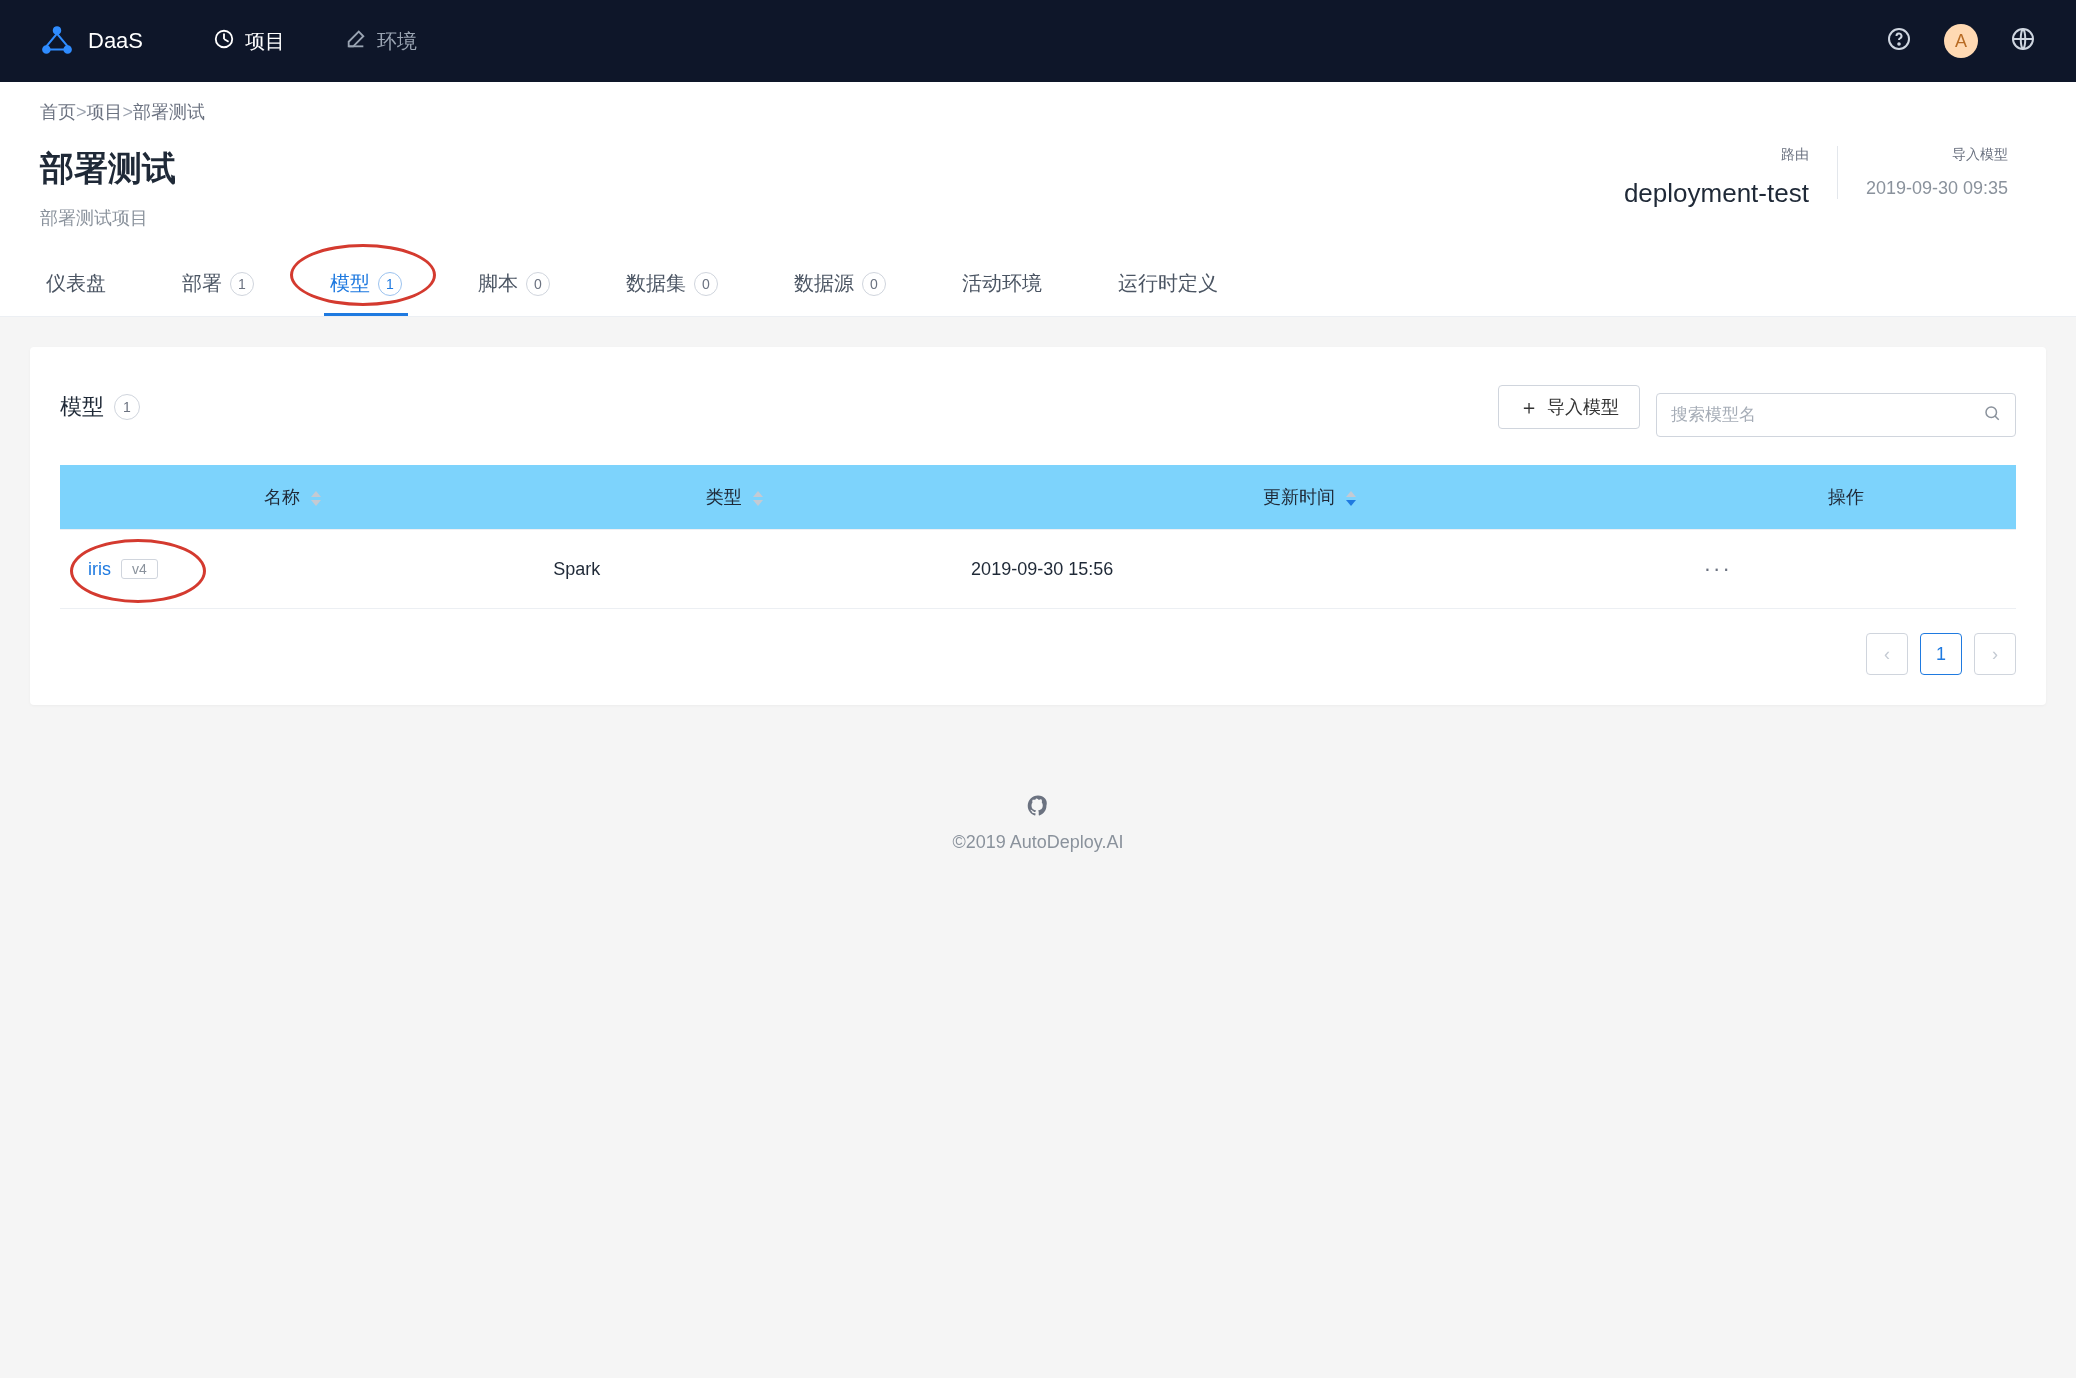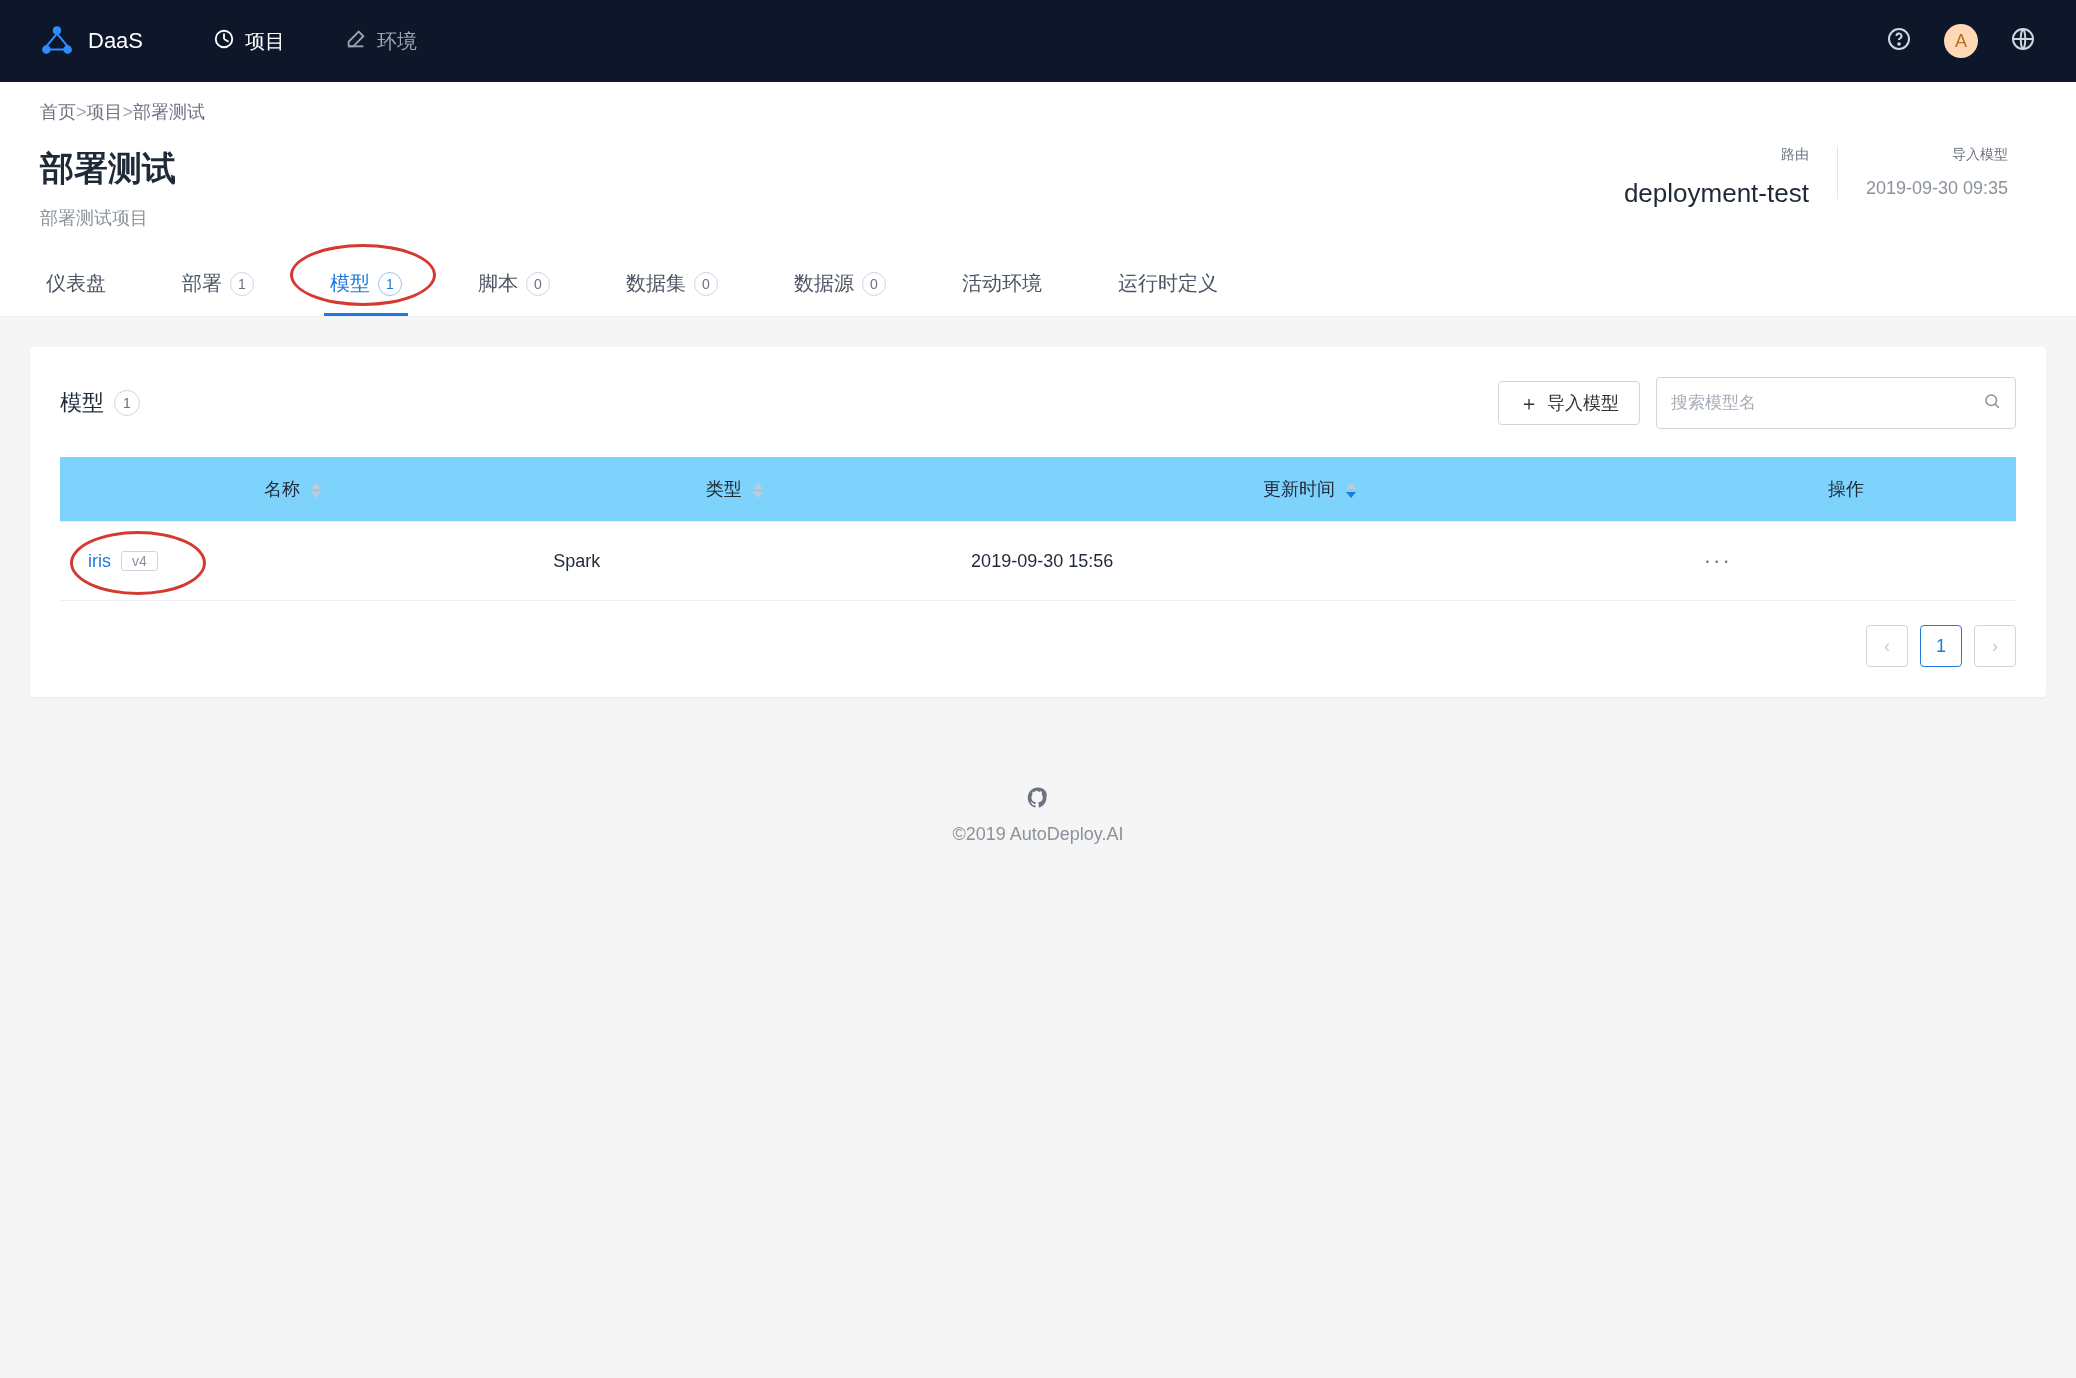--- a/index.html
+++ b/index.html
@@ -43,21 +43,21 @@
   .tab.annot { position: relative; }
   .tab.annot::after { content: ""; position: absolute; left: -34px; top: -14px; width: 140px; height: 56px; border: 3px solid #d43a2f; border-radius: 50%; pointer-events: none; }
   
   .content-wrap { padding: 30px 30px 60px 30px; }
   .card { background: #fff; border-radius: 4px; padding: 30px; box-shadow: 0 1px 3px rgba(0,0,0,0.04); }
   .card-header { display: flex; justify-content: space-between; align-items: center; margin-bottom: 28px; }
   .card-title-row { display: flex; align-items: center; gap: 10px; font-size: 22px; color: #1f2937; }
   .card-title-row .count-badge { display: inline-flex; align-items: center; justify-content: center; min-width: 26px; height: 26px; border-radius: 13px; border: 1px solid #d0d5dd; font-size: 14px; color: #6b7280; padding: 0 7px; }
   .card-actions { display: flex; gap: 16px; align-items: center; }
   .btn { display: flex; align-items: center; gap: 8px; height: 44px; padding: 0 20px; border: 1px solid #d0d5dd; border-radius: 4px; background: #fff; font-size: 18px; color: #333; cursor: pointer; }
-  .search-box { display: flex; align-items: center; height: 52px; border: 1px solid #d0d5dd; border-radius: 4px; padding: 0 14px; width: 360px; }
+  .search-box { display: flex; align-items: center; height: 44px; border: 1px solid #d0d5dd; border-radius: 4px; padding: 0 14px; width: 360px; margin-top: 16px; }
   .search-box input { flex: 1; border: none; outline: none; font-size: 17px; color: #333; background: transparent; }
   .search-box input::placeholder { color: #a6adb7; }
   .search-box svg { width: 18px; height: 18px; color: #8a929c; }
   
   table.data { width: 100%; border-collapse: collapse; }
   table.data thead th { background: #7dd3fc; text-align: center; font-weight: 500; font-size: 18px; color: #1f2937; padding: 20px 28px; border-bottom: 1px solid #eceff3; }
   table.data thead th .sorter { display: inline-flex; flex-direction: column; margin-left: 6px; vertical-align: middle; line-height: 6px; }
   .sorter .caret { width: 0; height: 0; border-left: 5px solid transparent; border-right: 5px solid transparent; }
   .sorter .caret.up { border-bottom: 6px solid #c4cad3; margin-bottom: 3px; }
   .sorter .caret.down { border-top: 6px solid #c4cad3; }

